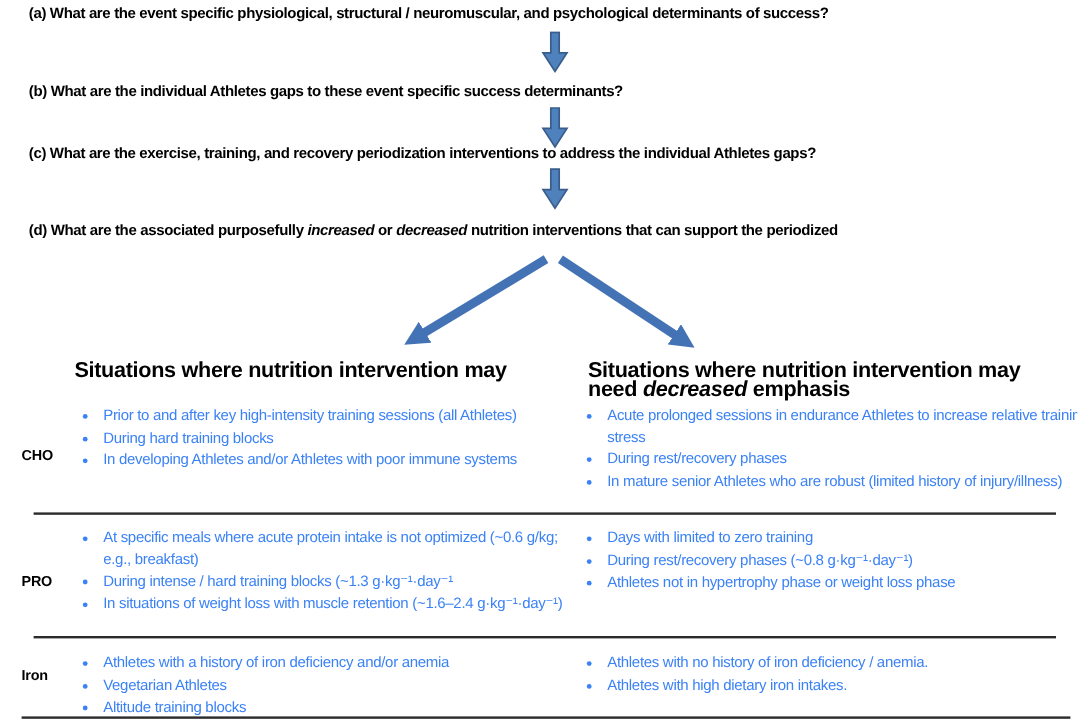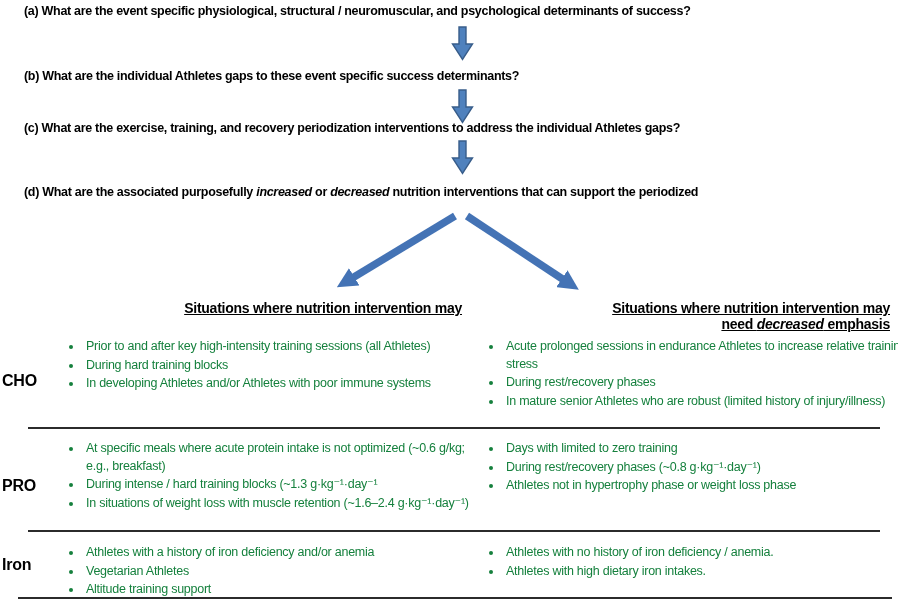--- a/index.html
+++ b/index.html
@@ -13,28 +13,28 @@
     font-weight:bold;font-size:12.5px;letter-spacing:-0.3px;line-height:16px;
     white-space:nowrap;
   }
   .q .ital{font-style:italic;}
   .q-line{white-space:nowrap;}
   .block-arrow{position:absolute;width:25px;height:35px;}
   .block-arrow path{stroke:#385d8a;stroke-width:1.4;}
   .diverge-svg{position:absolute;left:295px;top:212px;width:310px;height:88px;}
   .diverge-svg line{fill:none;stroke-width:7.5;}
   .col-header{
-    position:absolute;text-align:right;font-weight:bold;font-size:14px;
-    letter-spacing:-0.25px;line-height:16px;text-decoration:underline;
+    position:absolute;text-align:left;font-weight:bold;font-size:18px;
+    letter-spacing:-0.25px;line-height:16px;
   }
   .col-header .ital{font-style:italic;}
-  .row-label{position:absolute;left:2px;font-weight:bold;font-size:16px;letter-spacing:-0.2px;}
+  .row-label{position:absolute;left:18px;font-weight:bold;font-size:12px;letter-spacing:-0.2px;}
   ul.bullets{
     position:absolute;margin:0;padding:0 0 0 21px;list-style:disc;
-    font-size:12.5px;letter-spacing:-0.25px;line-height:17.5px;color:#15803d;
+    font-size:12.5px;letter-spacing:-0.25px;line-height:17.5px;color:#3b82f6;
   }
   ul.bullets li{margin:0 0 1px 0;padding-left:3px;}
   .hline{position:absolute;height:2px;background:#2b2b2b;}
 </style>
 </head>
 <body>
 
 <div class="canvas">
 
   <div class="q" style="top:3px;">(a) What are the event specific physiological, structural / neuromuscular, and psychological determinants of success?</div>
@@ -102,21 +102,21 @@
     <li>During rest/recovery phases (~0.8 g·kg⁻¹·day⁻¹)</li>
     <li>Athletes not in hypertrophy phase or weight loss phase</li>
   </ul>
 
   <div class="hline" style="left:28px;top:530px;width:852px;"></div>
 
   <div class="row-label" style="top:556px;">Iron</div>
   <ul class="bullets" style="left:62px;top:544px;width:400px;">
     <li>Athletes with a history of iron deficiency and/or anemia</li>
     <li>Vegetarian Athletes</li>
-    <li>Altitude training support</li>
+    <li>Altitude training blocks</li>
   </ul>
   <ul class="bullets" style="left:482px;top:544px;width:412px;">
     <li>Athletes with no history of iron deficiency / anemia.</li>
     <li>Athletes with high dietary iron intakes.</li>
   </ul>
 
   <div class="hline" style="left:18px;top:597px;width:874px;"></div>
 
 </div>
 

